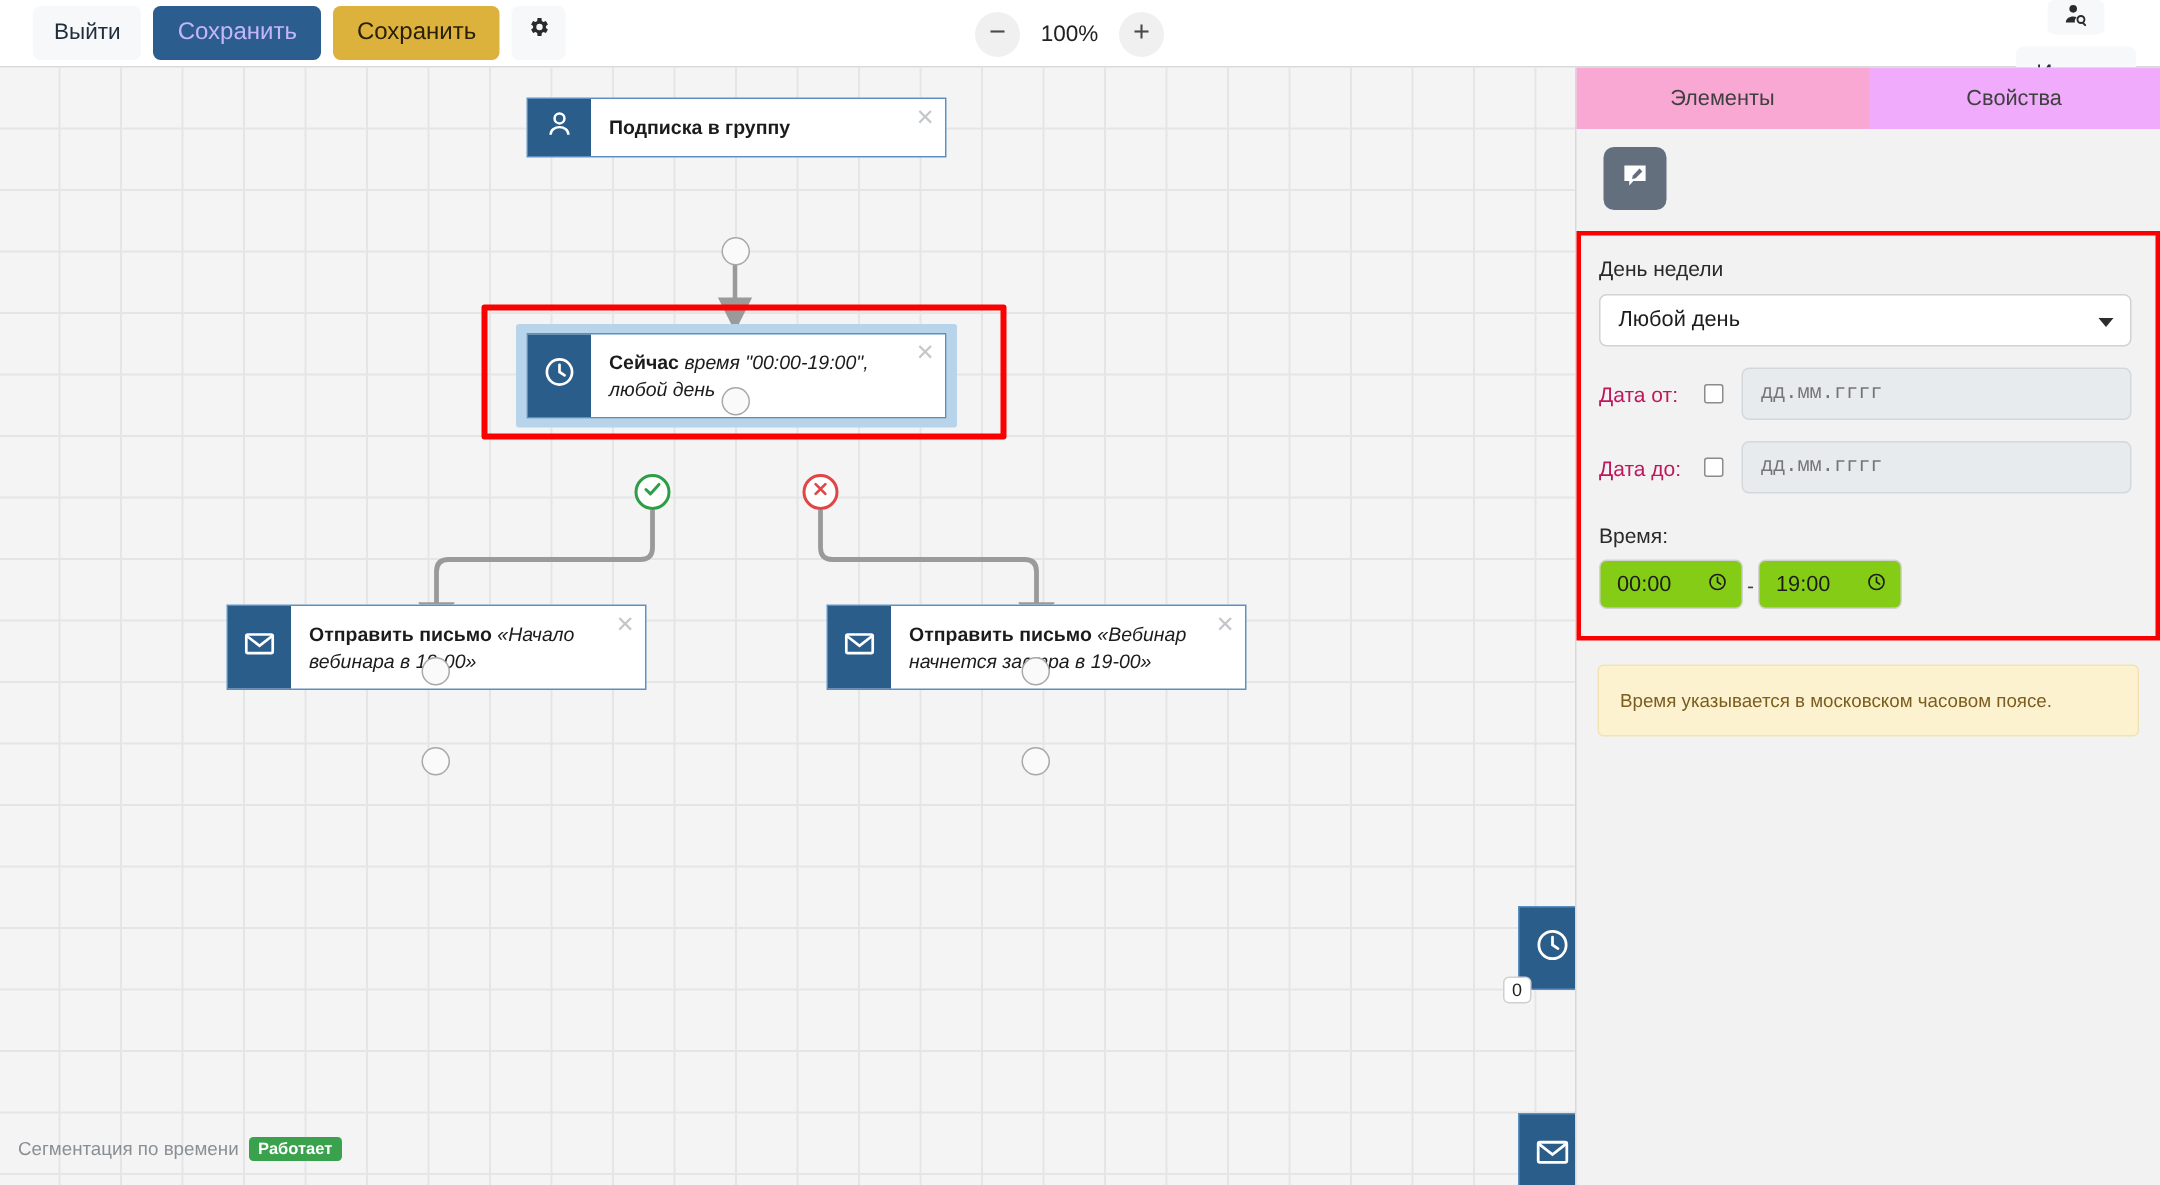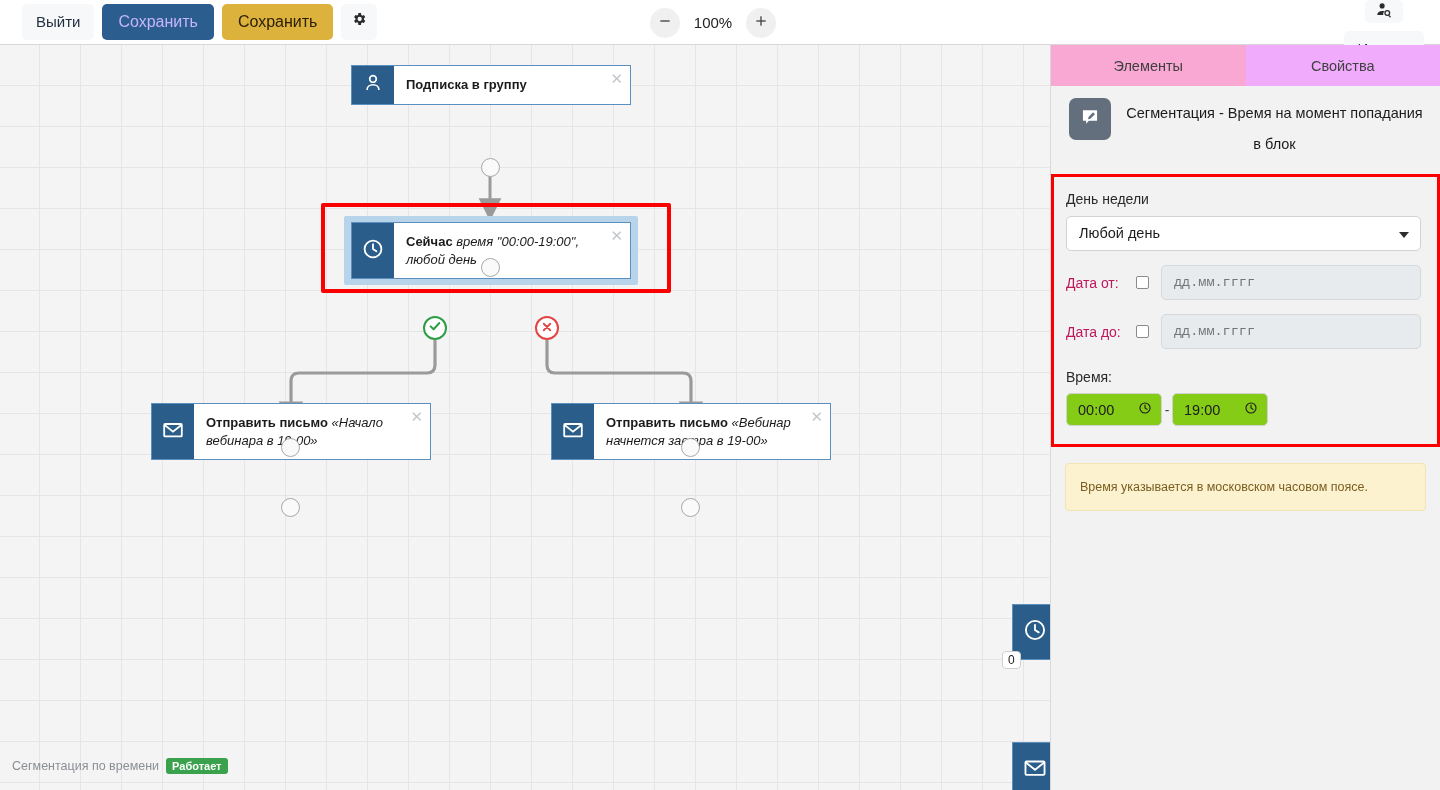--- a/index.html
+++ b/index.html
@@ -418,21 +418,20 @@
 
   <div class="panel-head">
     <div class="head-ico">
       <span>
         <svg width="20" height="20" viewBox="0 0 24 24" fill="#ffffff">
           <path d="M3.5 4h17v12.4h-9.8L7.4 20v-3.6H3.5z"></path>
           <path d="M15.6 6.4 L17.9 8.7 L12.5 14.1 L9.6 14.8 L10.3 11.9 z" fill="#636f7d"></path>
         </svg>
       </span>
     </div>
-    <div class="head-title">Сегментация - Время на момент попадания в блок</div>
   </div>
 
   <div class="form">
     <div class="flabel">День недели</div>
     <div class="select">
       <span>Любой день</span>
       <span class="caret"></span>
     </div>
 
     <div class="daterow">

